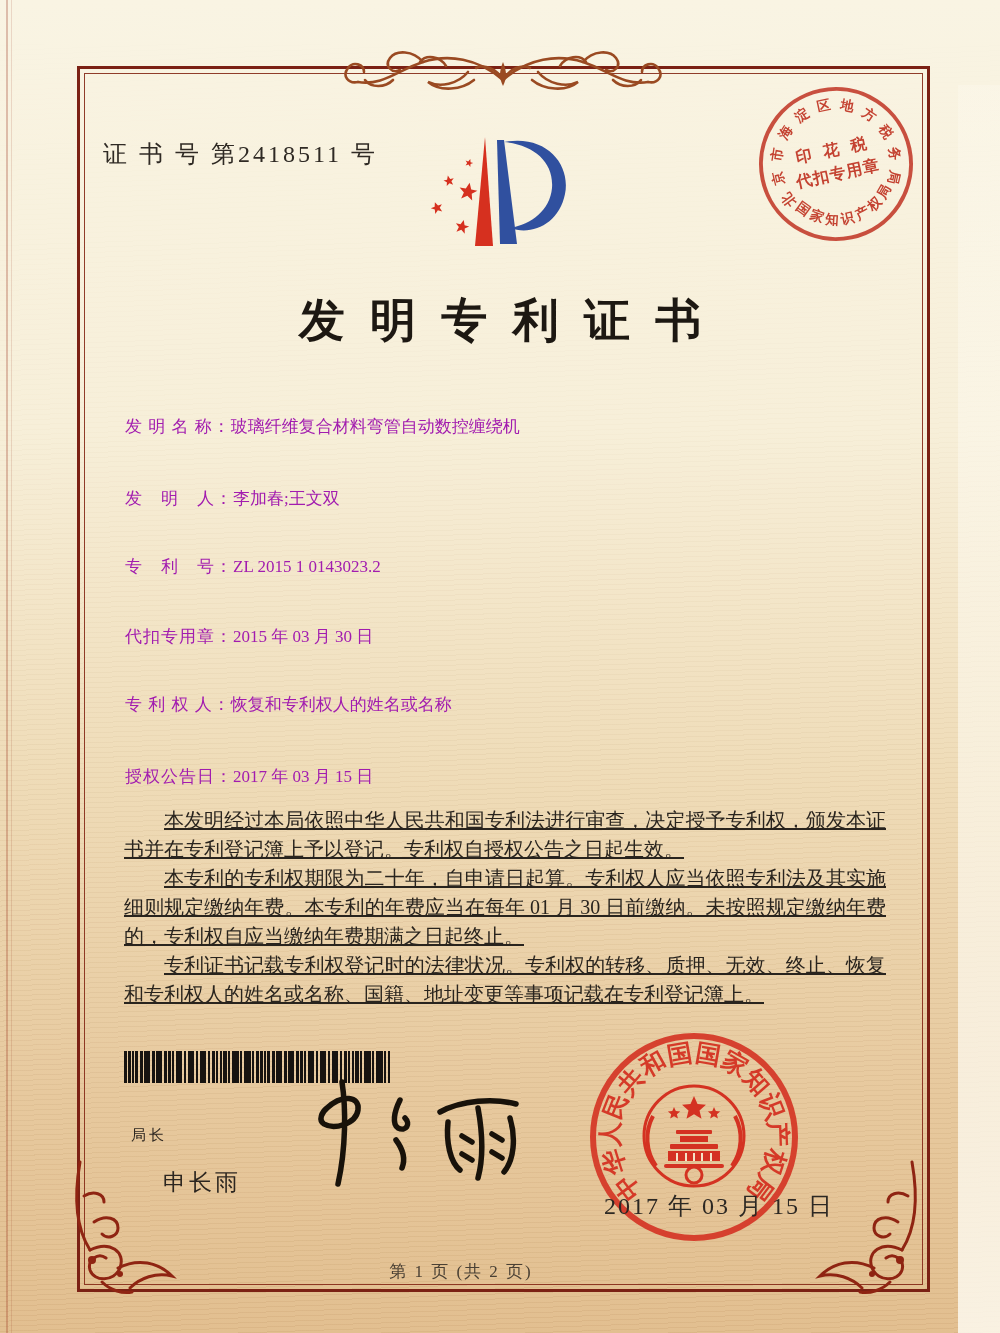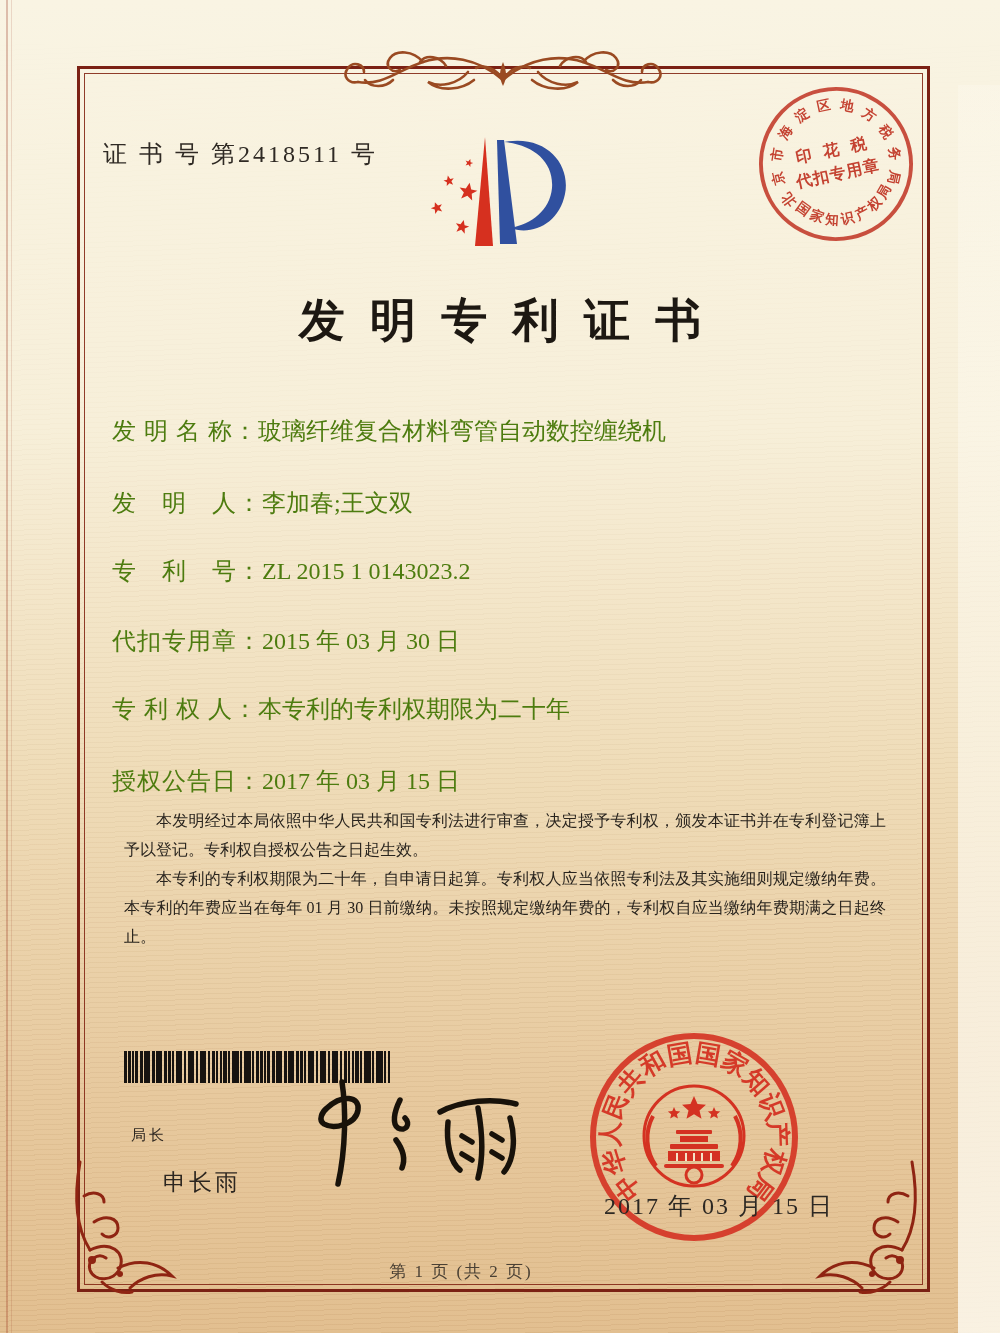--- a/index.html
+++ b/index.html
@@ -43,24 +43,24 @@
   .stamp .ring{position:absolute;inset:7px;border:4px solid rgba(191,51,34,.85);border-radius:50%;}
   .stamp .circ span{font-size:13.5px;font-weight:bold;color:rgba(191,51,34,.92);}
   .stamp .cline{position:absolute;left:0;width:168px;text-align:center;font-weight:bold;
     color:rgba(191,51,34,.92);}
   .stamp .cline1{top:60px;font-size:16px;letter-spacing:4px;}
   .stamp .cline2{top:84px;font-size:16px;letter-spacing:1px;}
 
   .title{position:absolute;left:0;width:1000px;top:290px;text-align:center;
     font-size:46px;font-weight:600;color:#1d1812;letter-spacing:.55em;text-indent:.55em;}
 
-  .row{position:absolute;left:112px;font-size:24px;color:#4d7c0f;white-space:pre;}
+  .row{position:absolute;left:125px;font-size:17px;color:#a21caf;white-space:pre;}
   .row .lbl{letter-spacing:1px;}
 
-  .paras{position:absolute;left:124px;width:762px;top:806px;font-size:16px;line-height:29px;color:#29241e;text-align:justify;}
+  .paras{position:absolute;left:124px;width:762px;top:806px;font-size:20px;line-height:29px;color:#29241e;text-align:justify;text-decoration:underline;}
   .paras p{margin:0;text-indent:2em;}
 
   .barcode{position:absolute;left:124px;top:1051px;width:266px;height:32px;
     background:
       repeating-linear-gradient(90deg,#171310 0 2px,transparent 2px 4px),
       repeating-linear-gradient(90deg,#171310 0 1px,transparent 1px 6px),
       repeating-linear-gradient(90deg,#171310 0 3px,transparent 3px 11px);
   }
 
   .sig-role{position:absolute;left:131px;top:1126px;font-size:15px;color:#2c2620;letter-spacing:3px;font-family:Liberation Mono, monospace;}
@@ -180,26 +180,27 @@
       <span style="transform: translate(-50%, -50%) rotate(132deg) translateY(-56px) rotate(180deg);">局</span>
     </div>
 </div>
 
 <div class="title">发明专利证书</div>
 
 <div class="row" style="top:415px;"><span class="lbl">发 明 名 称：</span><span>玻璃纤维复合材料弯管自动数控缠绕机</span></div>
 <div class="row" style="top:487px;"><span class="lbl">发　明　人：</span><span>李加春;王文双</span></div>
 <div class="row" style="top:555px;"><span class="lbl">专　利　号：</span><span>ZL 2015 1 0143023.2</span></div>
 <div class="row" style="top:625px;"><span class="lbl">代扣专用章：</span><span>2015 年 03 月 30 日</span></div>
-<div class="row" style="top:693px;"><span class="lbl">专 利 权 人：</span><span>本专利的专利权期限为二十年</span></div>
+<div class="row" style="top:693px;"><span class="lbl">专 利 权 人：</span><span>恢复和专利权人的姓名或名称</span></div>
 <div class="row" style="top:765px;"><span class="lbl">授权公告日：</span><span>2017 年 03 月 15 日</span></div>
 
 <div class="paras">
   <p>本发明经过本局依照中华人民共和国专利法进行审查，决定授予专利权，颁发本证书并在专利登记簿上予以登记。专利权自授权公告之日起生效。</p>
   <p>本专利的专利权期限为二十年，自申请日起算。专利权人应当依照专利法及其实施细则规定缴纳年费。本专利的年费应当在每年 01 月 30 日前缴纳。未按照规定缴纳年费的，专利权自应当缴纳年费期满之日起终止。</p>
+  <p>专利证书记载专利权登记时的法律状况。专利权的转移、质押、无效、终止、恢复和专利权人的姓名或名称、国籍、地址变更等事项记载在专利登记簿上。</p>
 </div>
 
 <div class="barcode"></div>
 
 <div class="sig-role">局长</div>
 <div class="sig-name">申长雨</div>
 <svg class="signature" viewBox="0 0 250 118">
   <g stroke="#18120a" stroke-width="5.5" fill="none" stroke-linecap="round" stroke-linejoin="round">
     <path d="M55,30 C70,16 88,18 86,32 C84,46 62,52 52,46 C46,42 50,34 55,30"></path>
     <path d="M70,4 C74,30 74,70 66,106"></path>

